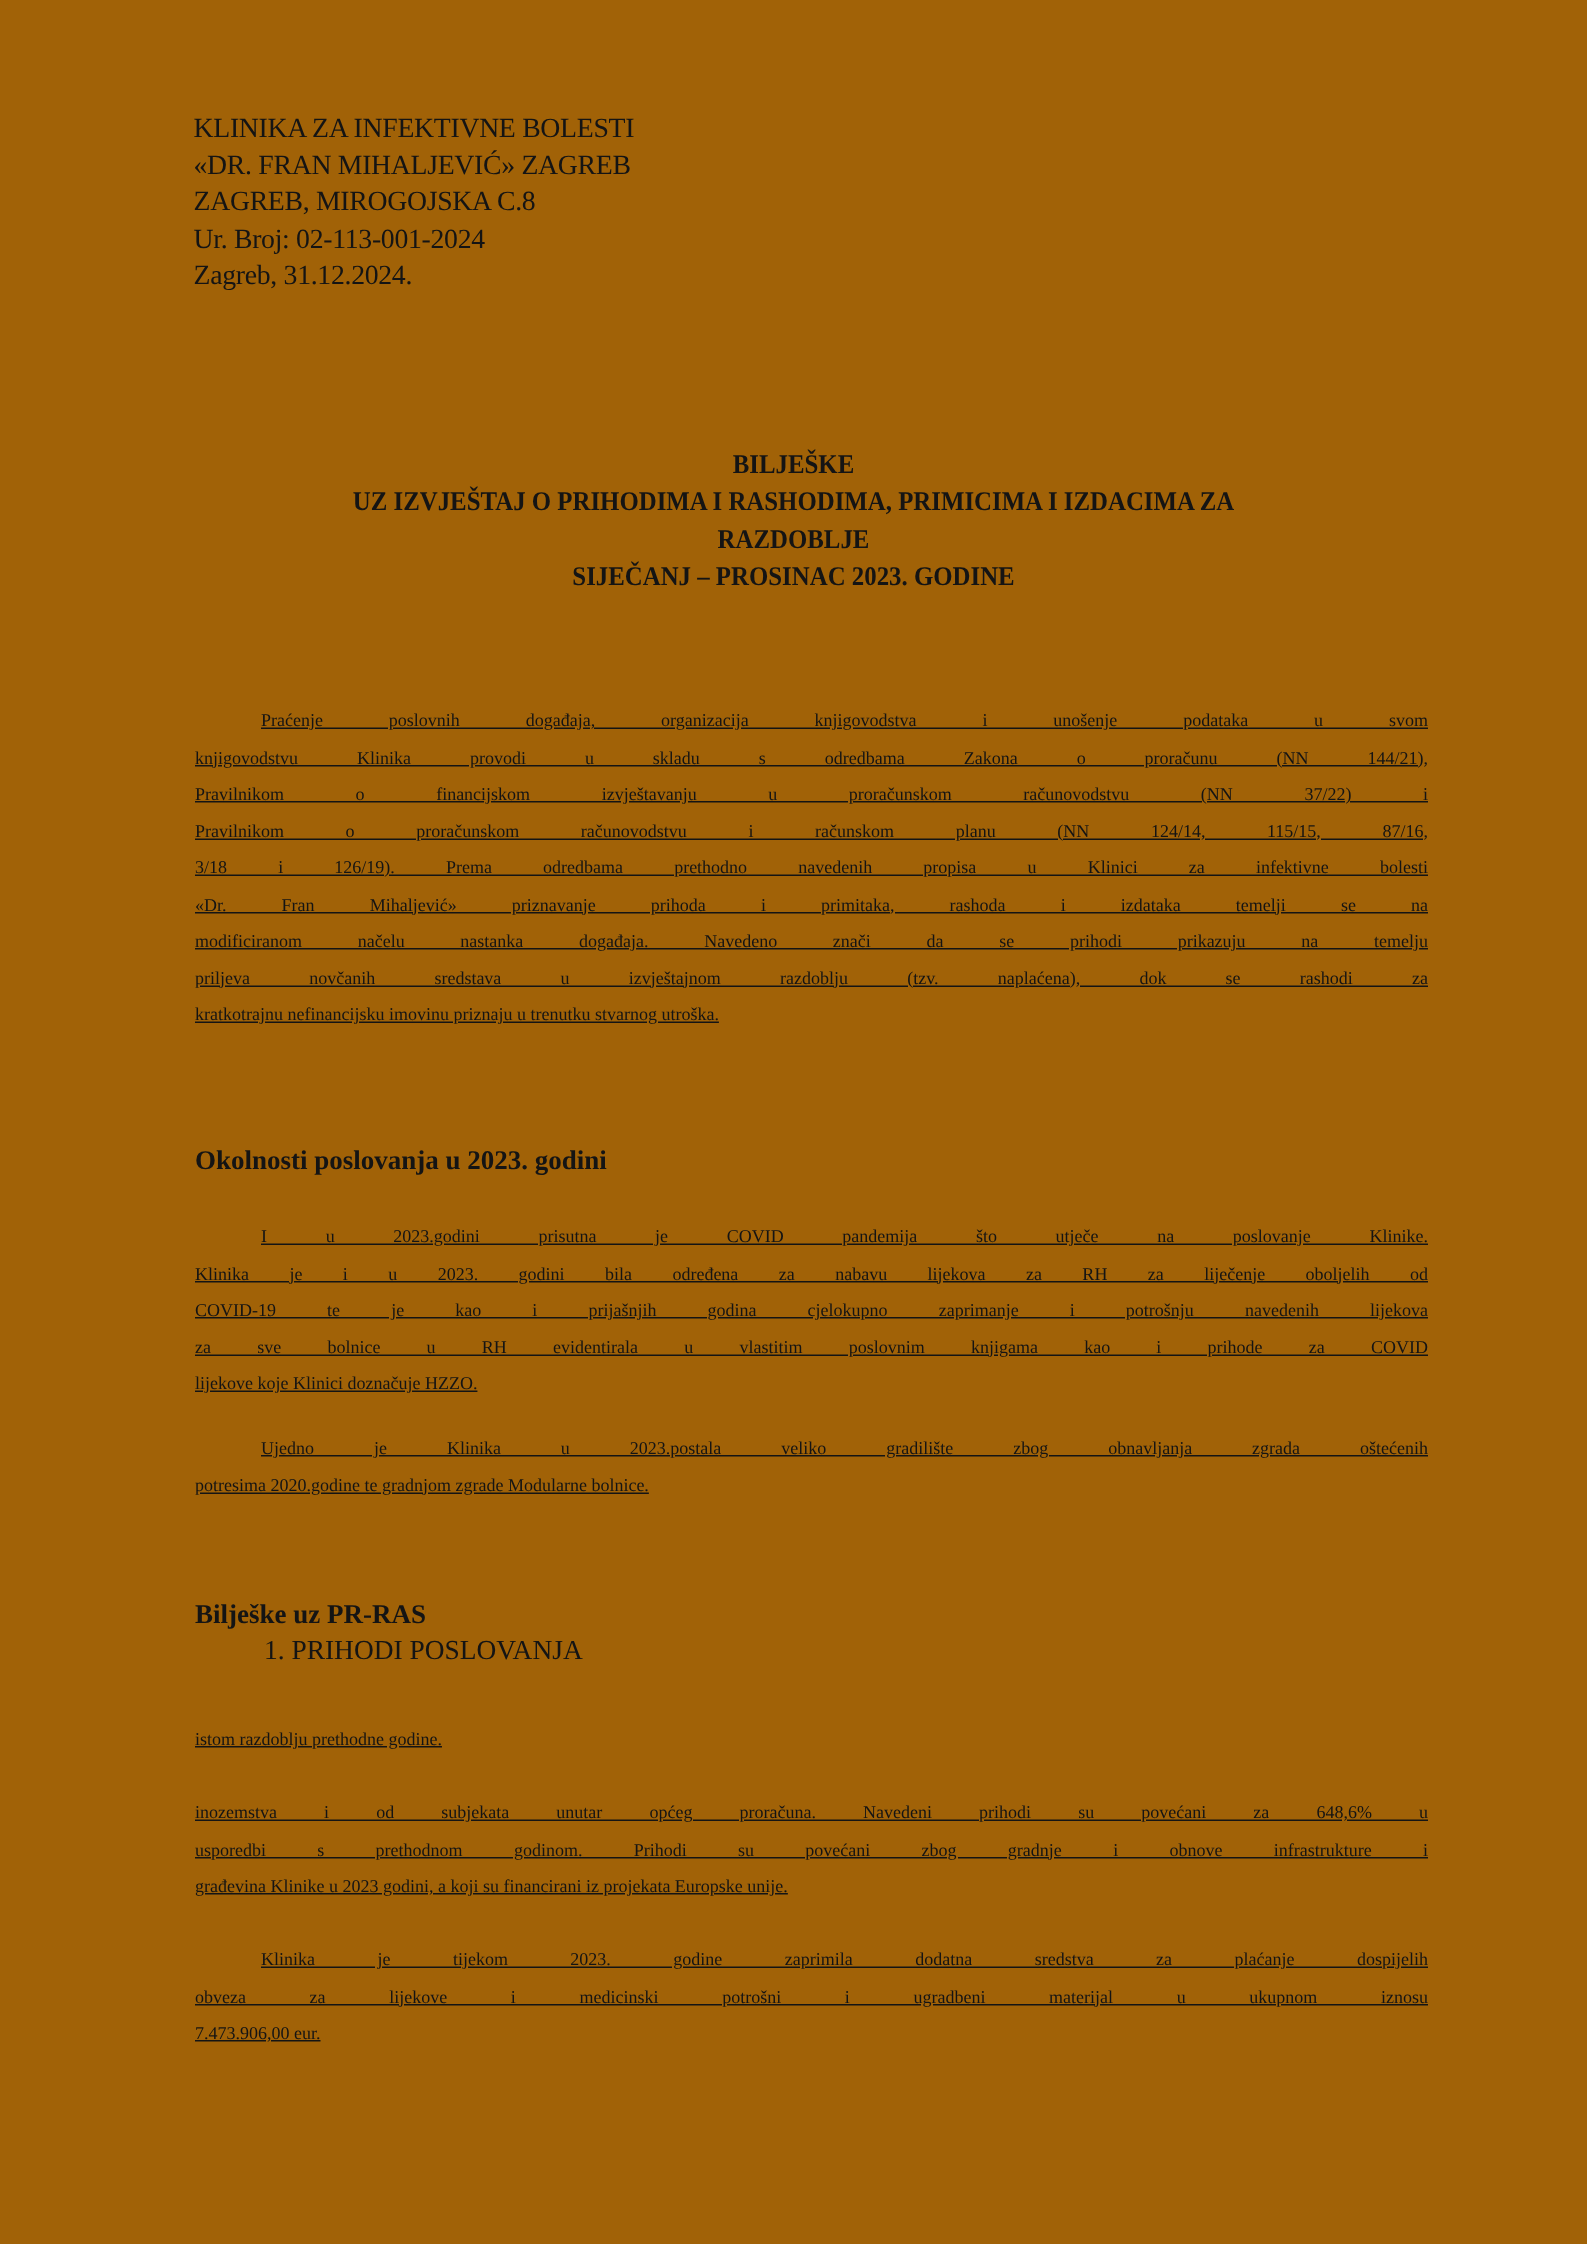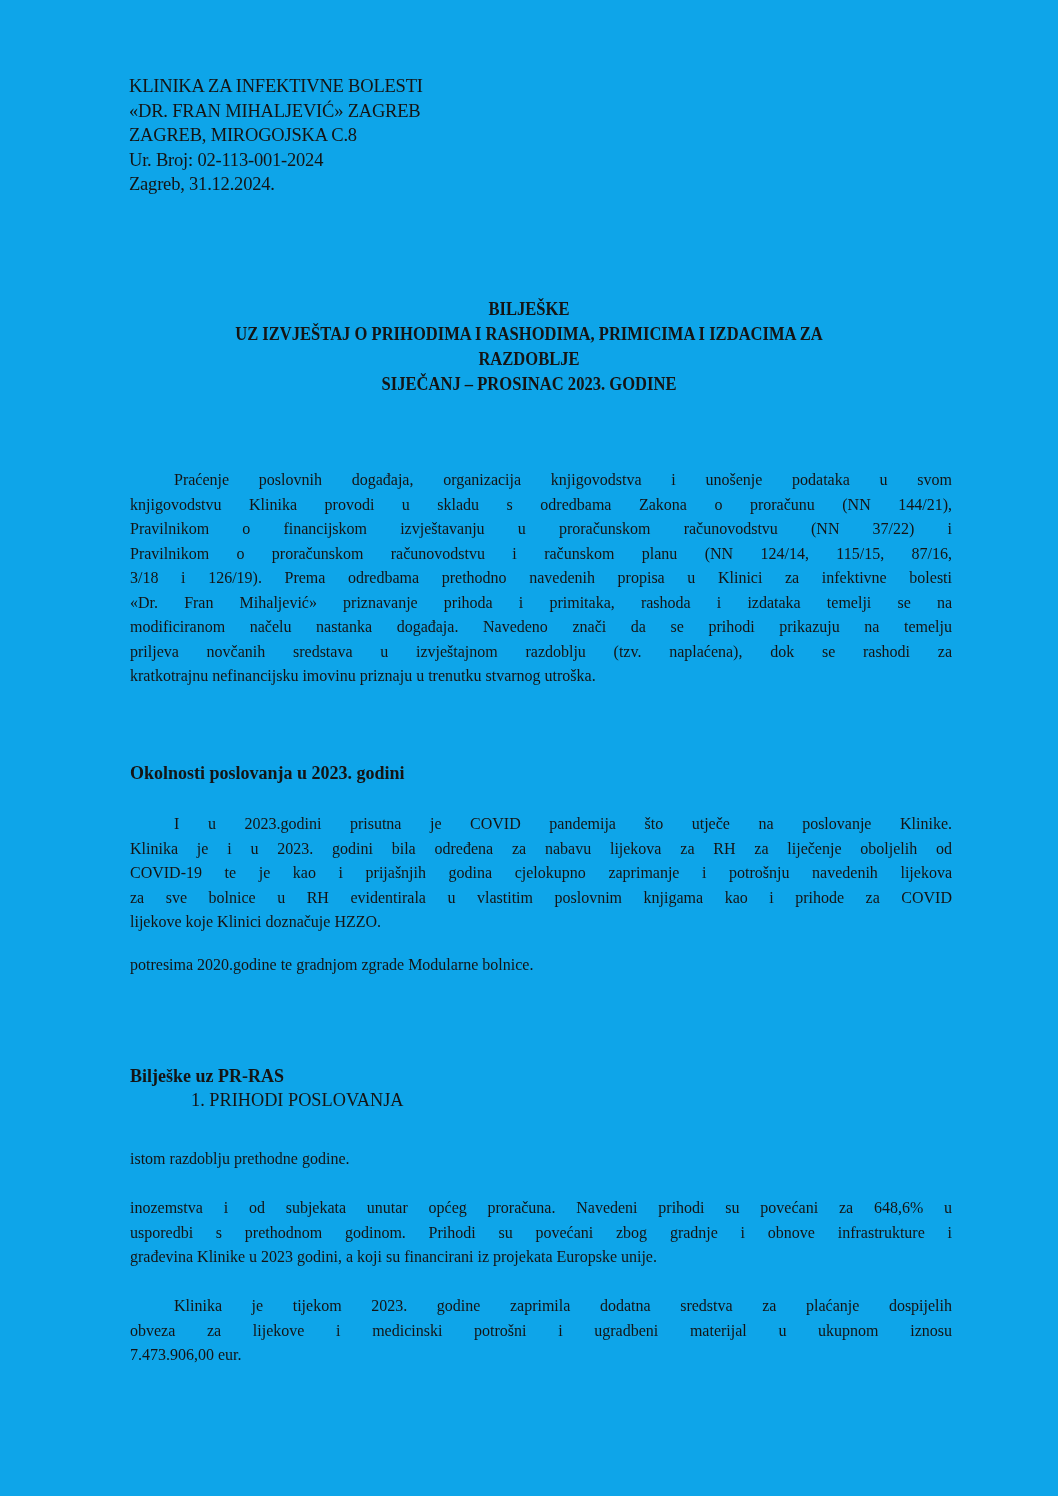--- a/index.html
+++ b/index.html
@@ -1,30 +1,30 @@
 <!DOCTYPE html>
 <html><head>
 <meta charset="utf-8">
 <style>
   html, body { margin: 0; padding: 0; background: #ffffff; }
   body { width: 1058px; height: 1496px; position: relative; overflow: hidden;
          font-family: "Liberation Serif", "DejaVu Serif", serif; color: #141414; }
-  .page { position: absolute; left: 0; top: 0; width: 1058px; height: 1496px; background: #0ea5e9; }
+  .page { position: absolute; left: 0; top: 0; width: 1058px; height: 1496px; background: #a16207; }
   .hdr { position: absolute; left: 129px; top: 74px; font-size: 18.5px; line-height: 24.5px; letter-spacing: -0.2px; }
   .hdr div { white-space: nowrap; }
   .title { position: absolute; left: 130px; width: 798px; top: 297px; text-align: center;
            font-weight: bold; font-size: 18px; line-height: 25px; transform: scaleX(0.92); transform-origin: center top; }
   .title div { white-space: nowrap; }
-  .para { position: absolute; left: 130px; width: 822px; font-size: 16px; line-height: 24.5px;
-          text-align: justify; text-align-last: left; }
+  .para { position: absolute; left: 130px; width: 822px; font-size: 12px; line-height: 24.5px;
+          text-align: justify; text-align-last: left; text-decoration: underline; }
   .para .line { display: block; text-align: justify; text-align-last: justify; white-space: nowrap; }
   .para .line.last { text-align-last: left; }
   .ind { display: inline-block; width: 44px; }
   .h2 { position: absolute; left: 130px; font-weight: bold; font-size: 18px; line-height: 24px; white-space: nowrap; }
-  .sub { position: absolute; left: 191px; font-size: 18.3px; line-height: 24px; white-space: nowrap; }
+  .sub { position: absolute; left: 176px; font-size: 18.3px; line-height: 24px; white-space: nowrap; }
 </style>
 </head>
 <body>
 
 <div class="page">
 
   <div class="hdr">
     <div>KLINIKA ZA INFEKTIVNE BOLESTI</div>
     <div>«DR. FRAN MIHALJEVIĆ» ZAGREB</div>
     <div>ZAGREB, MIROGOJSKA C.8</div>
@@ -55,20 +55,21 @@
 
   <div class="para" style="top:812px;">
     <span class="line"><span class="ind"></span><span>I u 2023.godini prisutna je COVID pandemija što utječe na poslovanje Klinike.</span></span>
     <span class="line">Klinika je i u 2023. godini bila određena za nabavu lijekova za RH za liječenje oboljelih od</span>
     <span class="line">COVID-19 te je kao i prijašnjih godina cjelokupno zaprimanje i potrošnju navedenih lijekova</span>
     <span class="line">za sve bolnice u RH evidentirala u vlastitim poslovnim knjigama kao i prihode za COVID</span>
     <span class="line last">lijekove koje Klinici doznačuje HZZO.</span>
   </div>
 
   <div class="para" style="top:953px;">
+    <span class="line"><span class="ind"></span><span>Ujedno je Klinika u 2023.postala veliko gradilište zbog obnavljanja zgrada oštećenih</span></span>
     <span class="line last">potresima 2020.godine te gradnjom zgrade Modularne bolnice.</span>
   </div>
 
   <div class="h2" style="top:1064px;">Bilješke uz PR-RAS</div>
   <div class="sub" style="top:1088px;">1. PRIHODI POSLOVANJA</div>
 
   <div class="para" style="top:1147px;">
     <span class="line last">istom razdoblju  prethodne godine.</span>
   </div>
 

